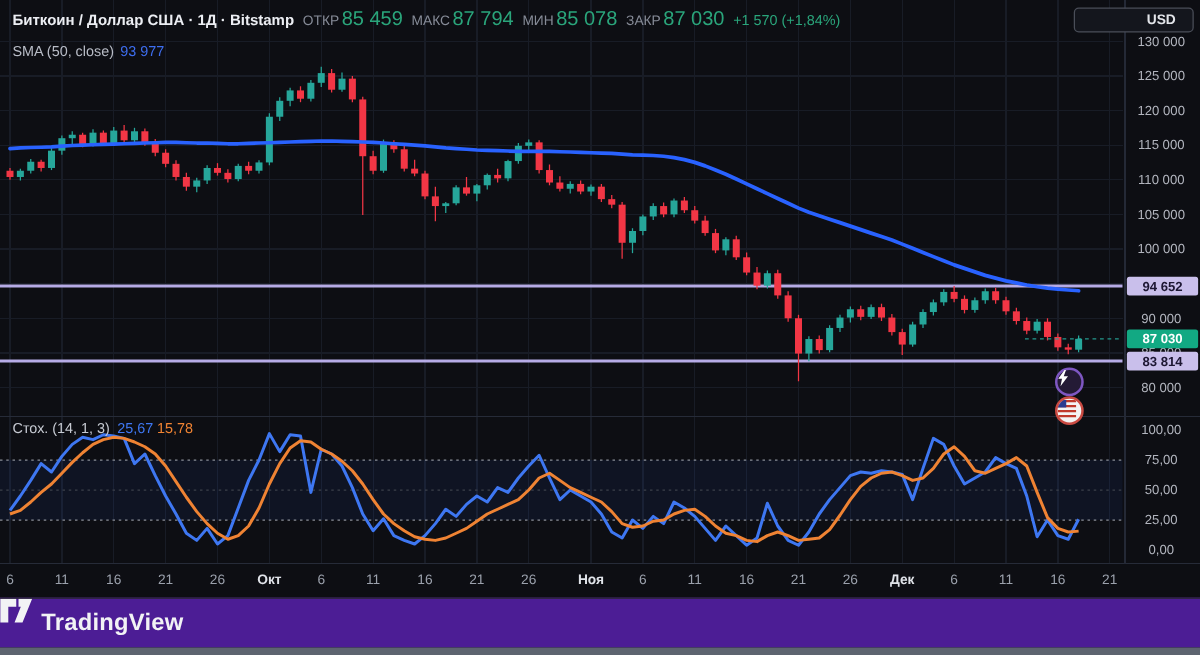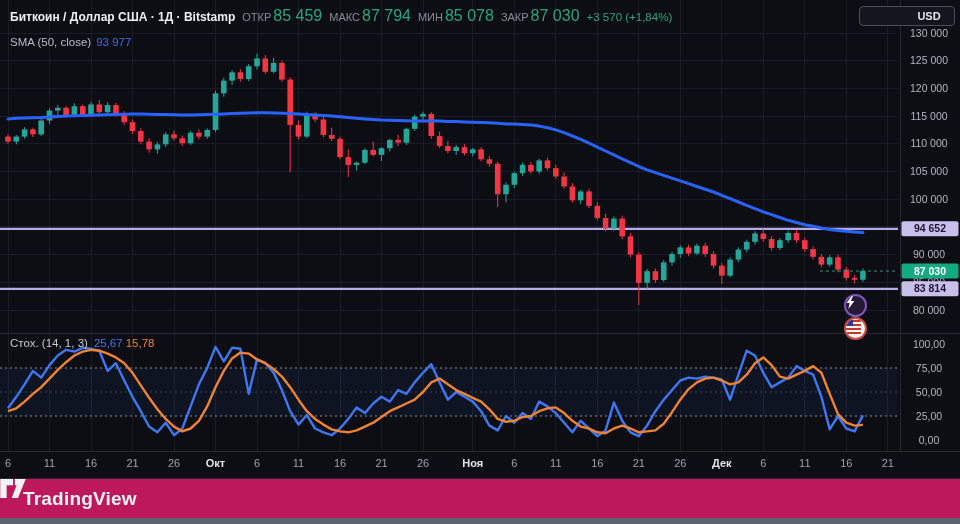--- a/index.html
+++ b/index.html
@@ -17,22 +17,22 @@
   .stoch-legend{position:absolute;left:10px;top:337px;font-size:11.5px;color:#c6cad2;z-index:5;}
   .stoch-legend .kval{color:#3e77f2;margin-left:6px;margin-top:32px;}
   .stoch-legend .dval{color:#ef8333;margin-left:3px;}
   .usd-btn{position:absolute;right:5px;top:6px;width:50px;height:18px;line-height:18px;
     text-align:center;border:1px solid #4a4e58;border-radius:4px;color:#e3e5ea;
     font-size:11px;font-weight:bold;background:#14161d;z-index:6;cursor:pointer;padding-left:44px;}
   .fab{position:absolute;width:19px;height:19px;border-radius:50%;z-index:6;display:flex;
     align-items:center;justify-content:center;cursor:pointer;}
   .fab-bolt{left:844px;top:294px;background:#241a35;border:2px solid #7e57c2;}
   .fab-flag{left:844px;top:317px;background:#f3f3f3;border:2px solid #c94a42;overflow:hidden;}
-  .footer{position:absolute;left:0;top:478px;width:960px;height:40px;background:#be185d;
-    border-top:1px solid #26272c;display:flex;align-items:center;padding-left:14px;
+  .footer{position:absolute;left:0;top:478px;width:960px;height:40px;background:#4c1d95;
+    border-top:1px solid #26272c;display:flex;align-items:center;padding-left:24px;
     box-sizing:border-box;z-index:5;}
   .footer .wordmark{color:#f2f3f5;font-size:19px;font-weight:bold;margin-left:9px;
     letter-spacing:.2px;}
   .bottom-strip{position:absolute;left:0;top:518px;width:960px;height:6px;background:#5d6470;z-index:5;}
 </style>
 </head>
 <body>
 
 <div id="stage">
 
@@ -354,21 +354,21 @@
         <text x="887.8000000000001" y="467" text-anchor="middle" font-size="11" fill="#9ba1ac">21</text>
       </g>
     </svg>
 
   <div class="hdr">
     <span class="sym">Биткоин / Доллар США · 1Д · Bitstamp</span>
     <span class="pair"><span class="lbl">ОТКР</span><span class="val">85 459</span></span>
     <span class="pair"><span class="lbl">МАКС</span><span class="val">87 794</span></span>
     <span class="pair"><span class="lbl">МИН</span><span class="val">85 078</span></span>
     <span class="pair"><span class="lbl">ЗАКР</span><span class="val">87 030</span></span>
-    <span class="chg">+3 570 (+1,84%)</span>
+    <span class="chg">+1 570 (+1,84%)</span>
   </div>
 
   <div class="hdr2">
     <span>SMA (50, close)</span><span class="smaval">93 977</span>
   </div>
 
   <div class="stoch-legend">
     <span>Стох. (14, 1, 3)</span><span class="kval">25,67</span><span class="dval">15,78</span>
   </div>
 

